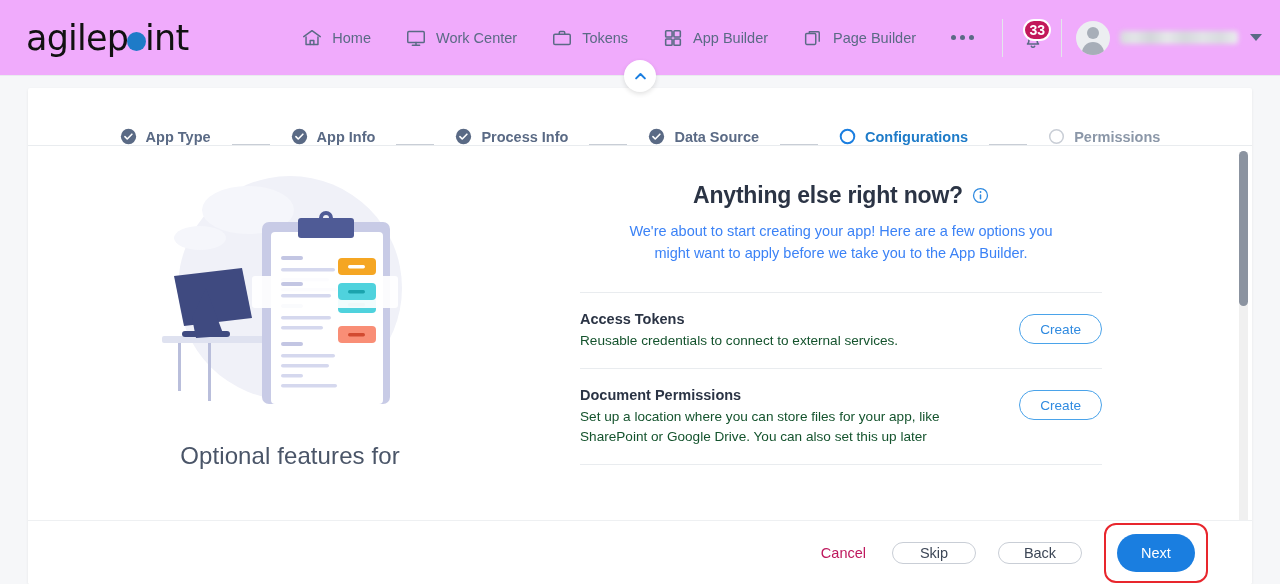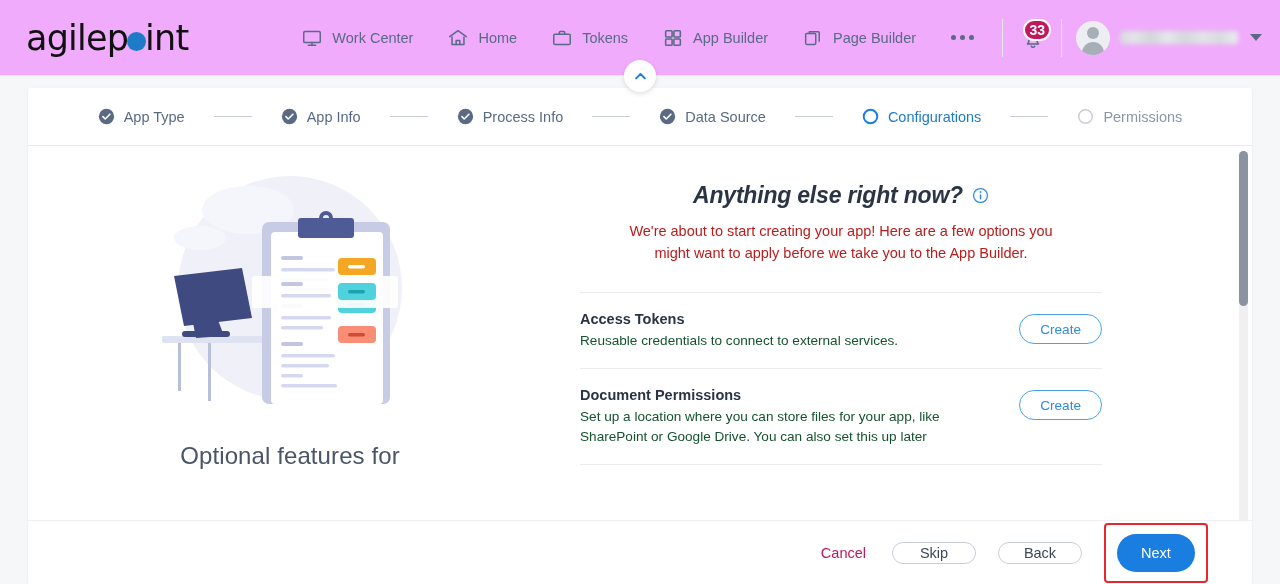--- a/index.html
+++ b/index.html
@@ -193,24 +193,25 @@
     height: 496px;
     border-radius: 2px;
     box-shadow: 0 1px 3px rgba(0,0,0,0.07);
     overflow: hidden;
   }
 
   
   .stepper {
     height: 58px;
     display: flex;
-    align-items: center;
+    align-items: flex-end;
     justify-content: center;
     border-bottom: 1px solid #e9ecef;
-    gap: 16px;
+    gap: 8px;
+    font-weight: bold;
   }
   .step {
     display: flex;
     align-items: center;
     gap: 9px;
     cursor: pointer;
     white-space: nowrap;
   }
   .step-lbl { font-size: 14.5px; color: #5a6a85; }
   .step.active .step-lbl { color: #1e7bc8; }
@@ -260,36 +261,35 @@
     flex: 1;
     padding: 36px 150px 0 28px;
     position: relative;
   }
 
   .title-row {
     display: flex;
     align-items: center;
     justify-content: center;
     gap: 9px;
-    font-style: italic;
   }
   .title {
     font-size: 23px;
     font-weight: 700;
     color: #2b3445;
     letter-spacing: -0.2px;
   }
   .info-ico { width: 17px; height: 17px; display:block; cursor:pointer; }
 
   .subtitle {
     margin-top: 11px;
     text-align: center;
     font-size: 14.5px;
     line-height: 22px;
-    color: #b91c1c;
+    color: #3b82f6;
     max-width: 440px;
     margin-left: auto;
     margin-right: auto;
   }
 
   .opt-list { margin-top: 28px; }
 
   .opt-row {
     display: flex;
     align-items: flex-start;
@@ -381,21 +381,21 @@
     color: #3d4757;
     font-size: 14.5px;
     font-family: "Liberation Sans", sans-serif;
     cursor: pointer;
   }
 
   .next-wrap {
     position: relative;
     padding: 9px 11px;
     border: 2px solid #e8262d;
-    border-radius: 4px;
+    border-radius: 12px;
   }
   .btn-primary {
     min-width: 78px;
     height: 38px;
     border-radius: 20px;
     border: none;
     background: #1a7ee0;
     color: #ffffff;
     font-size: 14.5px;
     font-family: "Liberation Sans", sans-serif;
@@ -410,37 +410,37 @@
 
   <div class="logo">
     <span class="logo-text"><span>agilep</span><span class="logo-dot"></span><span>int</span></span>
   </div>
 
   <div class="nav">
 
     <div class="nav-item">
       <span class="nav-ico">
         <svg width="22" height="22" viewBox="0 0 24 24" fill="none" stroke="#5a6a85" stroke-width="1.6" stroke-linecap="round" stroke-linejoin="round">
+          <path d="M3 10.5 12 4l9 6.5"></path>
+            <path d="M5.5 11v8h13v-8"></path>
+            <path d="M10 19v-4.2h4V19"></path>
+        </svg>
+      </span>
+      <span>Home</span>
+    </div>
+
+    <div class="nav-item">
+      <span class="nav-ico">
+        <svg width="22" height="22" viewBox="0 0 24 24" fill="none" stroke="#5a6a85" stroke-width="1.6" stroke-linecap="round" stroke-linejoin="round">
           <rect x="3" y="5" width="18" height="12" rx="1.2"></rect>
             <path d="M12 17v3"></path>
             <path d="M8 20h8"></path>
         </svg>
       </span>
       <span>Work Center</span>
-    </div>
-
-    <div class="nav-item">
-      <span class="nav-ico">
-        <svg width="22" height="22" viewBox="0 0 24 24" fill="none" stroke="#5a6a85" stroke-width="1.6" stroke-linecap="round" stroke-linejoin="round">
-          <path d="M3 10.5 12 4l9 6.5"></path>
-            <path d="M5.5 11v8h13v-8"></path>
-            <path d="M10 19v-4.2h4V19"></path>
-        </svg>
-      </span>
-      <span>Home</span>
     </div>
 
     <div class="nav-item">
       <span class="nav-ico">
         <svg width="22" height="22" viewBox="0 0 24 24" fill="none" stroke="#5a6a85" stroke-width="1.6" stroke-linecap="round" stroke-linejoin="round">
           <rect x="3" y="8" width="18" height="11" rx="1.4"></rect>
             <path d="M9 8V6.2c0-.6.5-1.2 1.2-1.2h3.6c.7 0 1.2.6 1.2 1.2V8"></path>
         </svg>
       </span>
       <span>Tokens</span>

